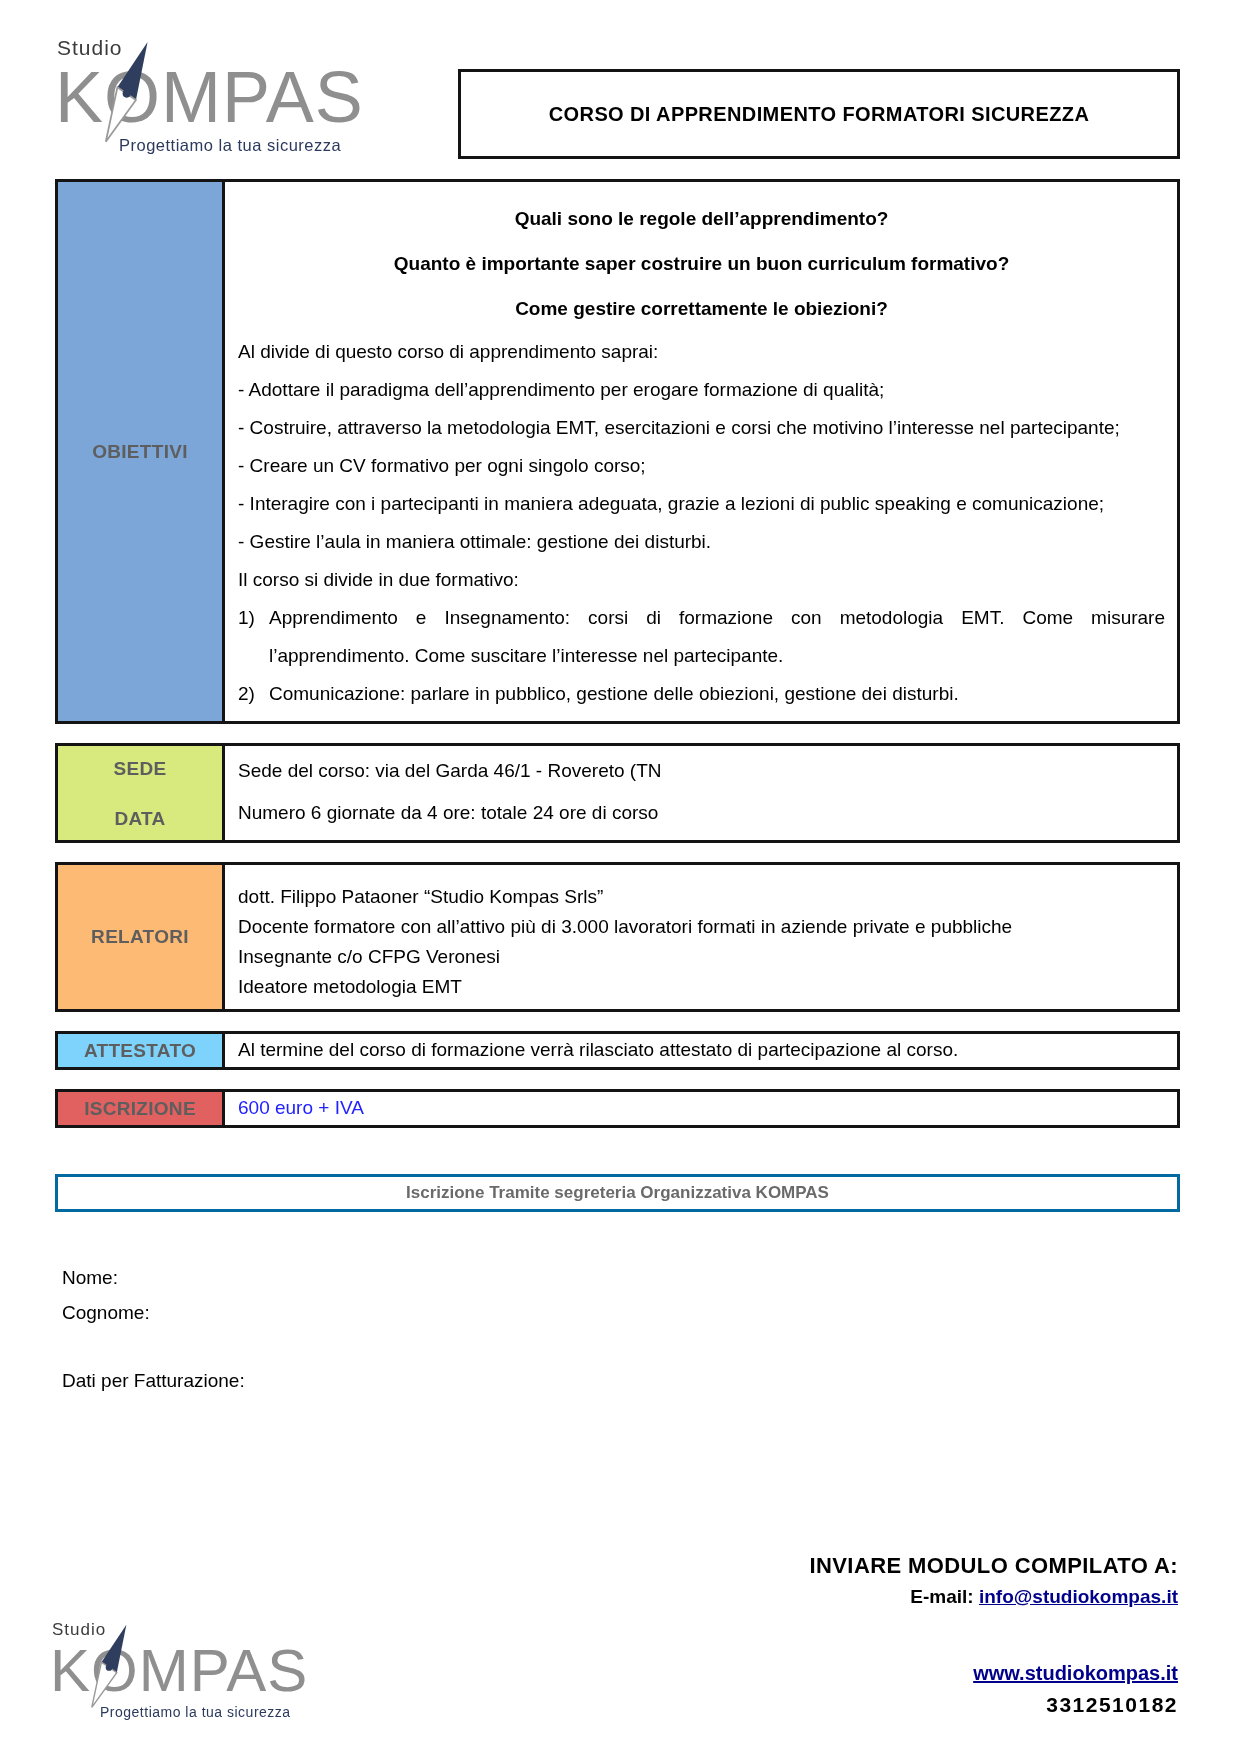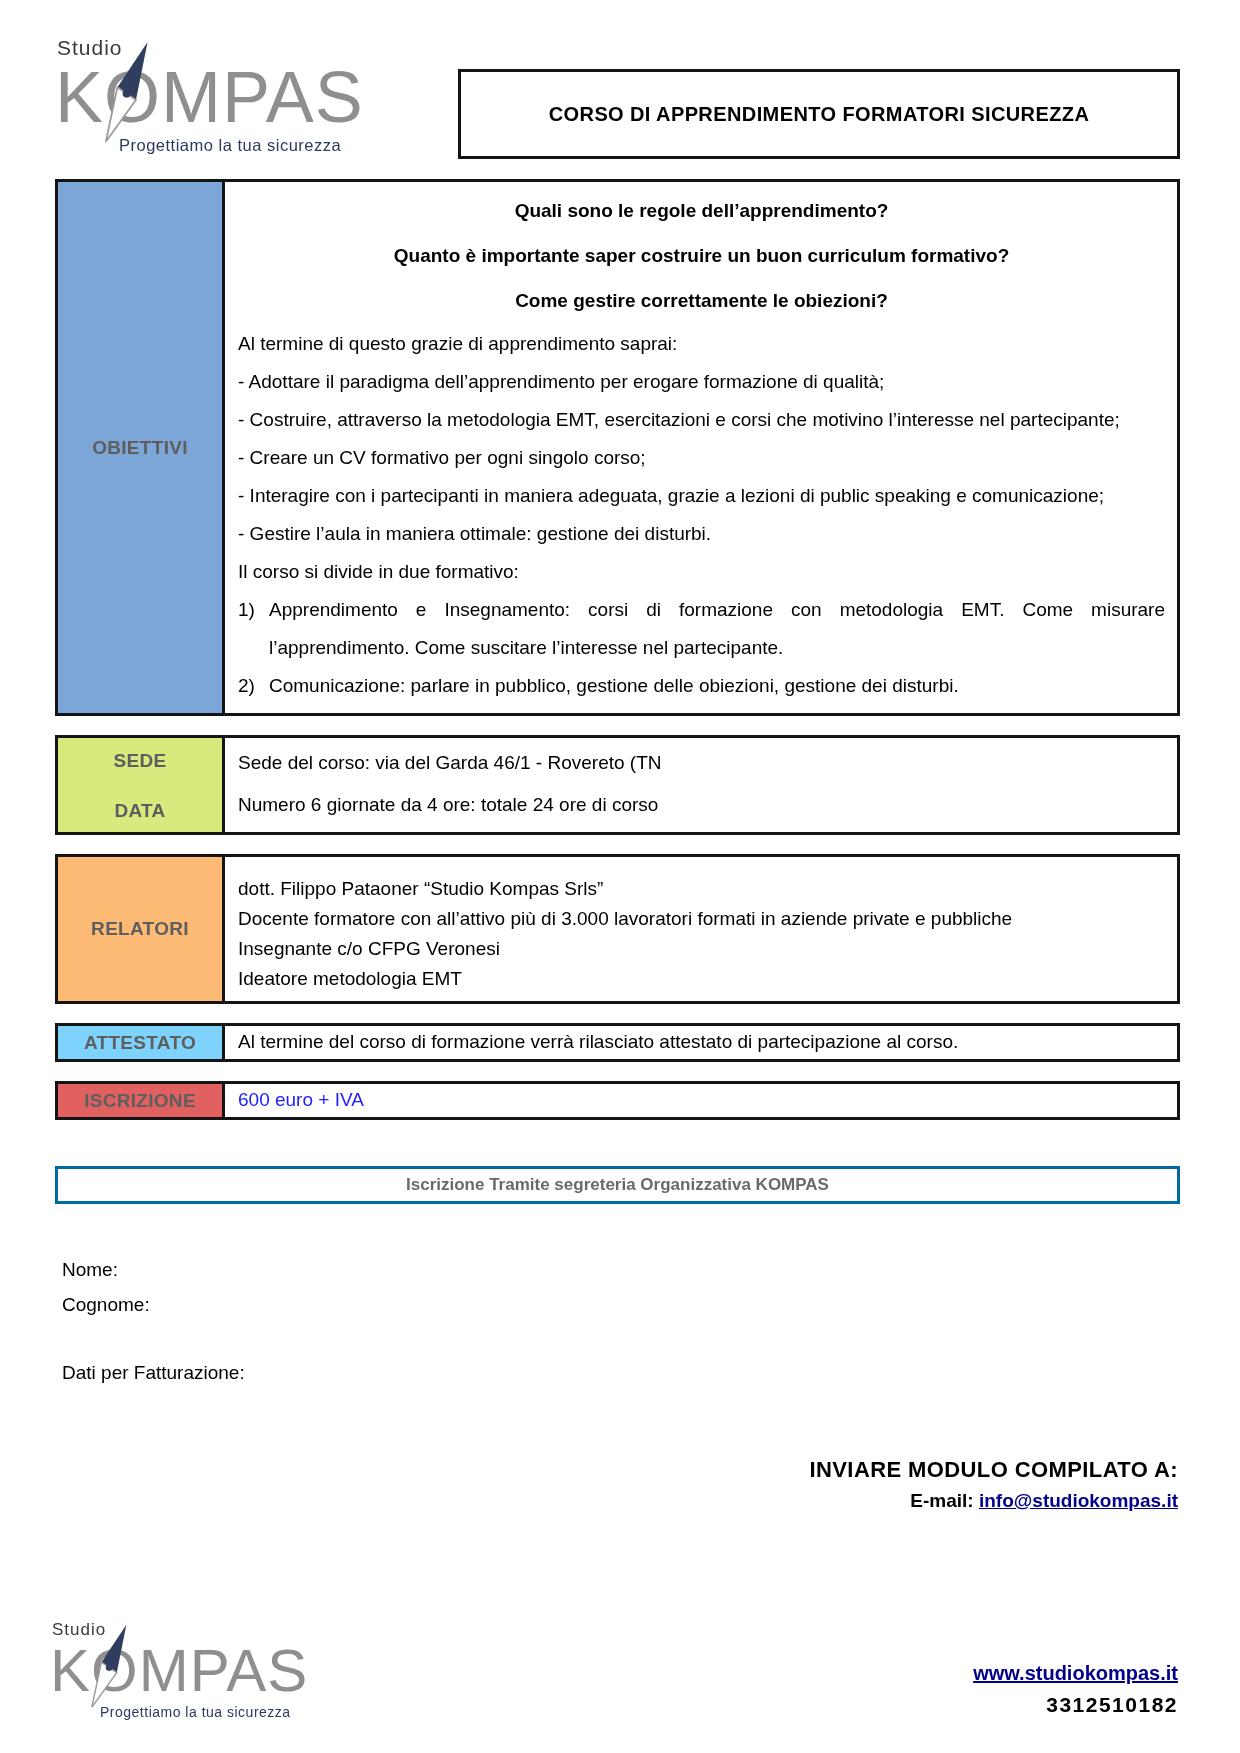--- a/index.html
+++ b/index.html
@@ -38,21 +38,21 @@
     font-weight:bold; font-size:19px; color:#5e5e5e; letter-spacing:0.3px;
   }
   .label-col{ flex-direction:column; justify-content:space-between; padding:12px 0 10px 0; }
   .bg-blue{ background:#7CA6D8; }
   .bg-green{ background:#D8EA7D; }
   .bg-gold{ background:#fdba74; }
   .bg-orange{ background:#7dd3fc; }
   .bg-red{ background:#E16060; }
   .body-cell{ flex:1; padding:4px 12px 6px 13px; font-size:19px; }
   
-  .obi-body{ padding-top:6px; padding-bottom:8px; }
+  .obi-body{ padding-top:14px; padding-bottom:8px; }
   .obi-body .q{ text-align:center; font-weight:bold; line-height:45px; }
   .obi-body p{ line-height:38px; }
   .obi-body .intro{ margin-top:2px; }
   .bullet{ padding-left:17px; text-indent:-17px; text-align:justify; }
   .numbered{ display:flex; }
   .numbered .marker{ width:31px; flex-shrink:0; line-height:38px; }
   .numbered .ntext{ flex:1; text-align:justify; line-height:38px; }
   
   .sede-body p{ line-height:42px; }
   
@@ -65,21 +65,21 @@
   .enroll-bar{
     margin:46px 60px 0 55px; border:3px solid #0369a1; height:38px;
     display:flex; align-items:center; justify-content:center;
   }
   .enroll-bar span{ font-weight:bold; font-size:17px; color:#6a6a6a; }
   
   .form-block{ margin:48px 60px 0 62px; font-size:19px; }
   .form-block .fline{ line-height:35px; }
   .form-block .fatt{ margin-top:33px; }
   
-  .contact-block{ position:absolute; top:1454px; right:62px; text-align:right; }
+  .contact-block{ position:absolute; top:1550px; right:62px; text-align:right; }
   .contact-block .send{ font-weight:bold; font-size:22px; letter-spacing:0.4px; line-height:32px; }
   .contact-block .mailline{ font-weight:bold; font-size:19px; line-height:30px; }
   a.navlink{ color:#00008B; font-weight:bold; text-decoration:underline; }
   .site-block{ position:absolute; top:1660px; right:62px; text-align:right; }
   .site-block .www{ font-size:20px; line-height:26px; }
   .site-block .phone{ font-weight:bold; font-size:21px; letter-spacing:1.5px; margin-top:7px; }
   .footer-logo{ position:absolute; left:50px; top:1620px; }
 </style>
 </head>
 <body>
@@ -104,21 +104,21 @@
   <div class="content-col">
 
     <div class="row">
       <div class="label-cell bg-blue">
         <span>OBIETTIVI</span>
       </div>
       <div class="body-cell obi-body">
         <div class="q">Quali sono le regole dell’apprendimento?</div>
         <div class="q">Quanto è importante saper costruire un buon curriculum formativo?</div>
         <div class="q">Come gestire correttamente le obiezioni?</div>
-        <p class="intro">Al termine di questo grazie di apprendimento saprai:</p>
+        <p class="intro">Al divide di questo corso di apprendimento saprai:</p>
         <p class="bullet">- Adottare il paradigma dell’apprendimento per erogare formazione di qualità;</p>
         <p class="bullet">- Costruire, attraverso la metodologia EMT, esercitazioni e corsi che motivino l’interesse nel partecipante;</p>
         <p class="bullet">- Creare un CV formativo per ogni singolo corso;</p>
         <p class="bullet">- Interagire con i partecipanti in maniera adeguata, grazie a lezioni di public speaking e comunicazione;</p>
         <p class="bullet">- Gestire l’aula in maniera ottimale: gestione dei disturbi.</p>
         <p>Il corso si divide in due formativo:</p>
         <div class="numbered">
           <span class="marker">1)</span>
           <div class="ntext">Apprendimento e Insegnamento: corsi di formazione con metodologia EMT. Come misurare l’apprendimento. Come suscitare l’interesse nel partecipante.</div>
         </div>

